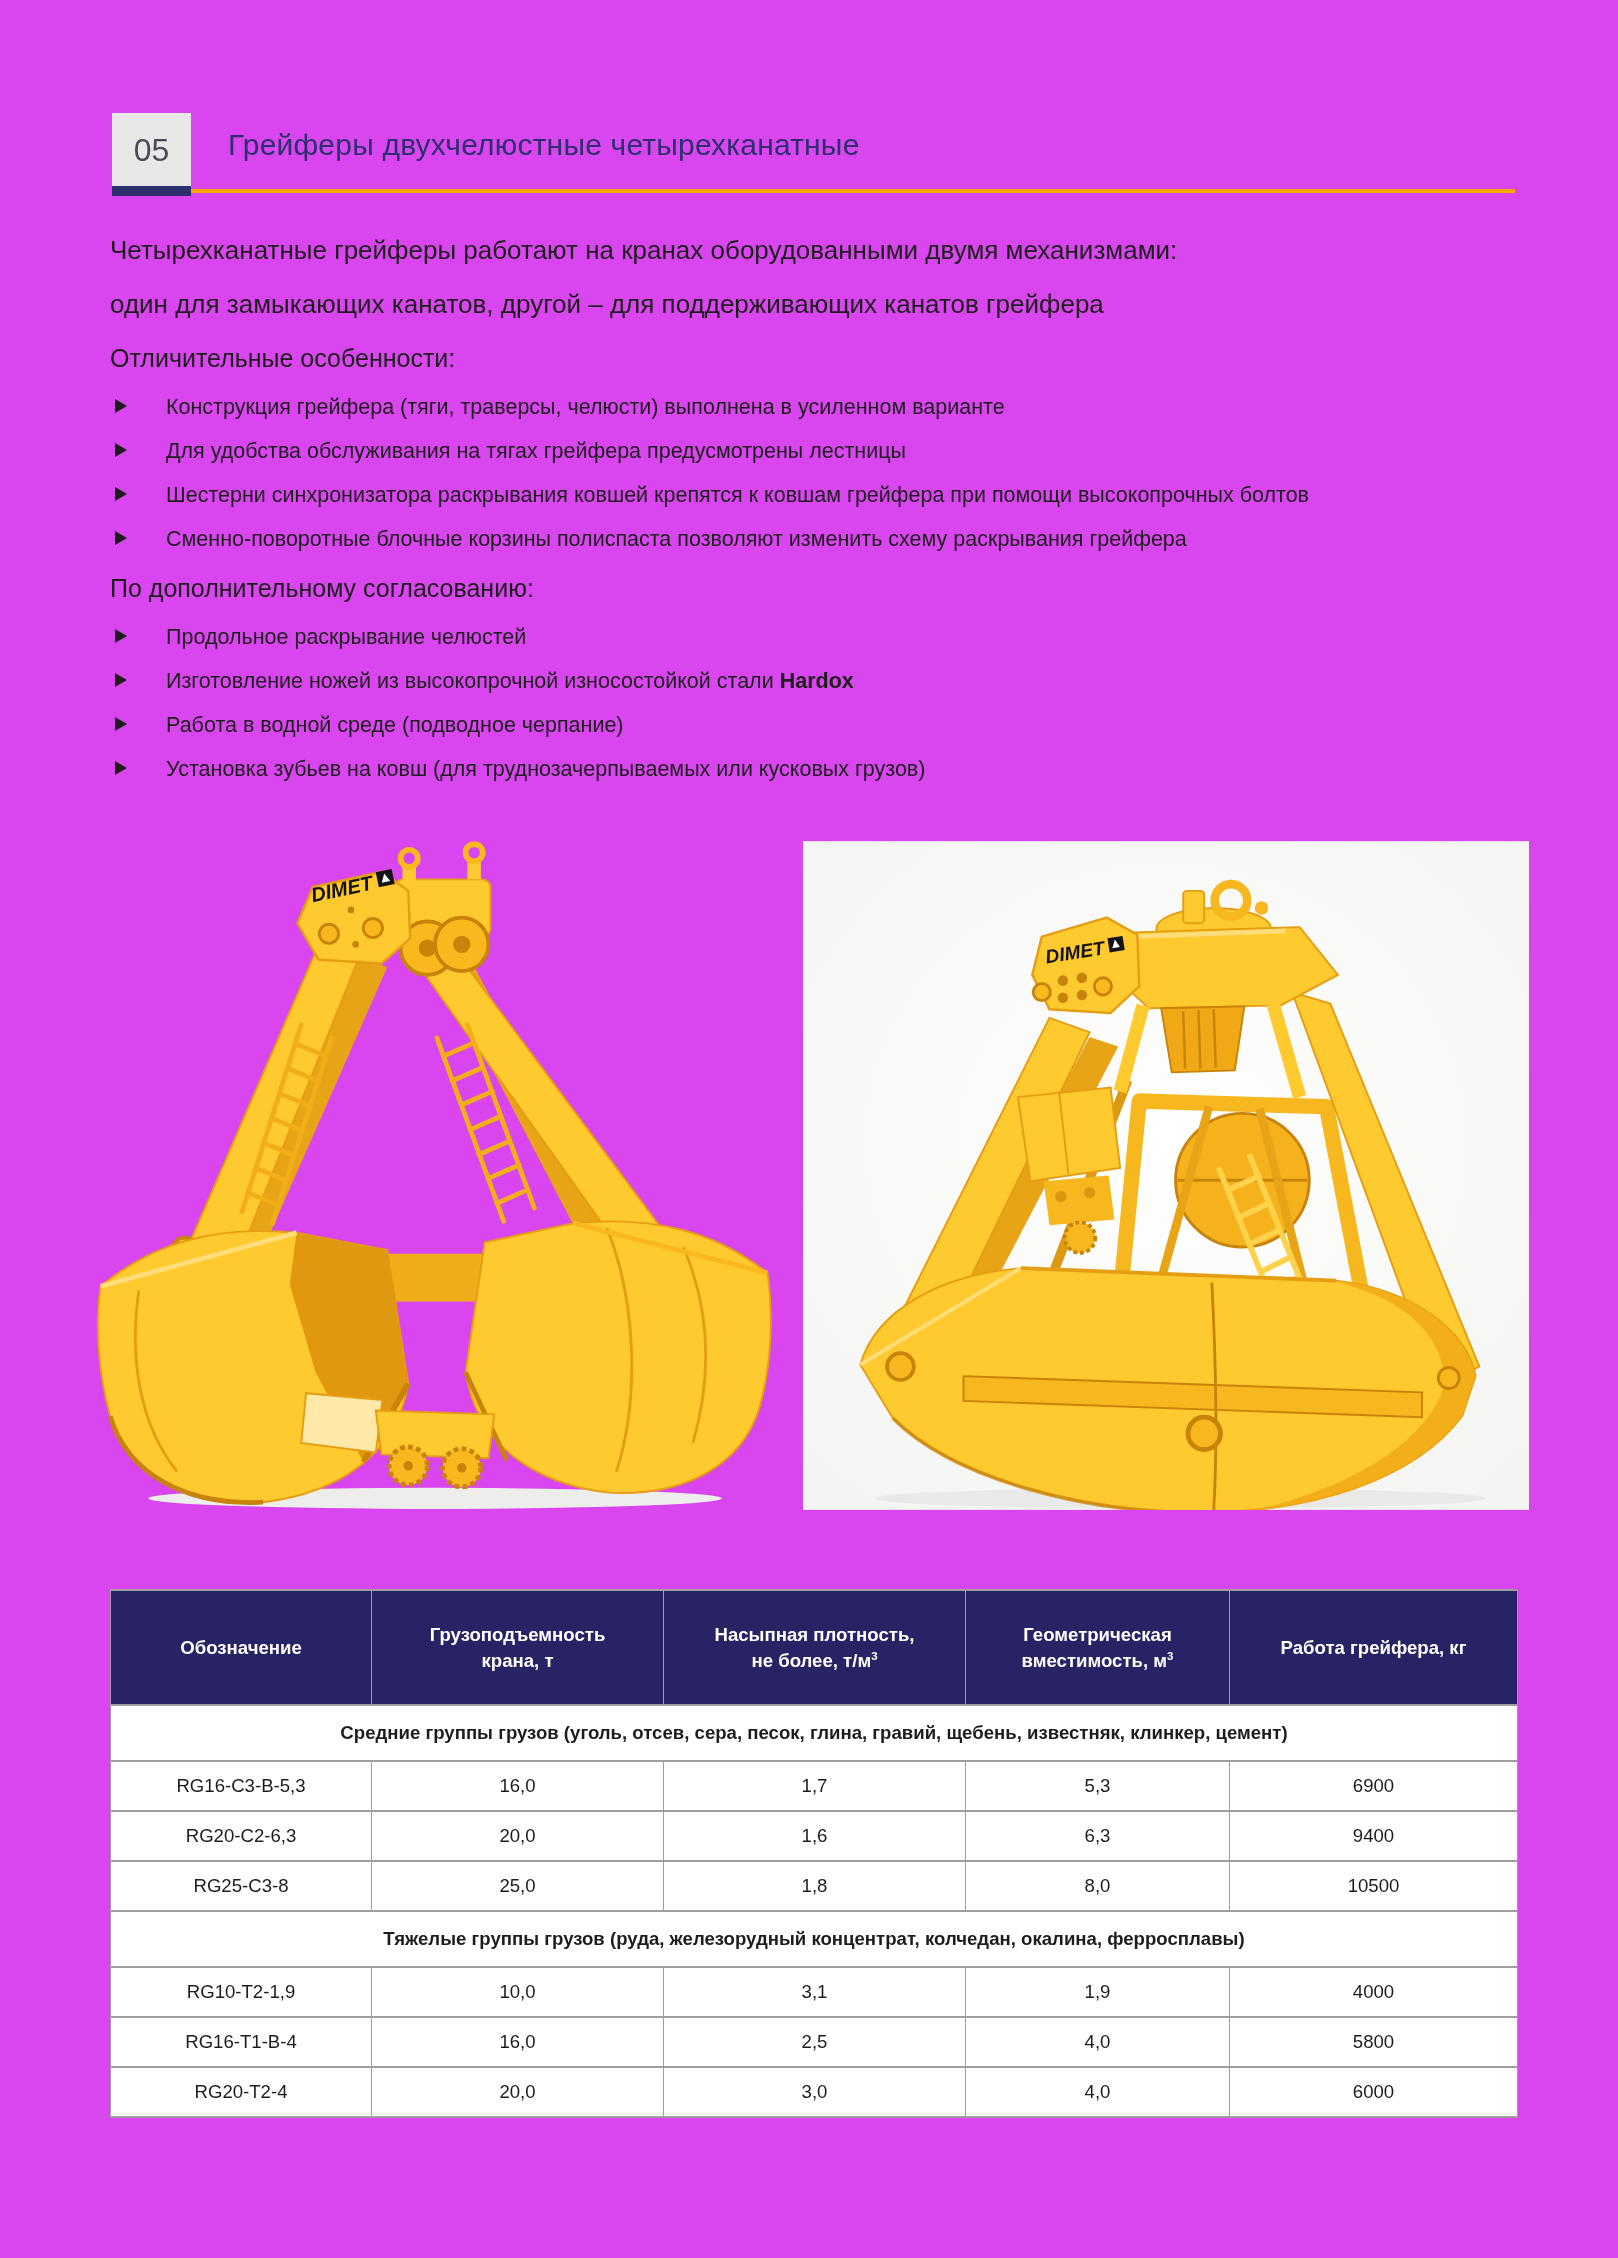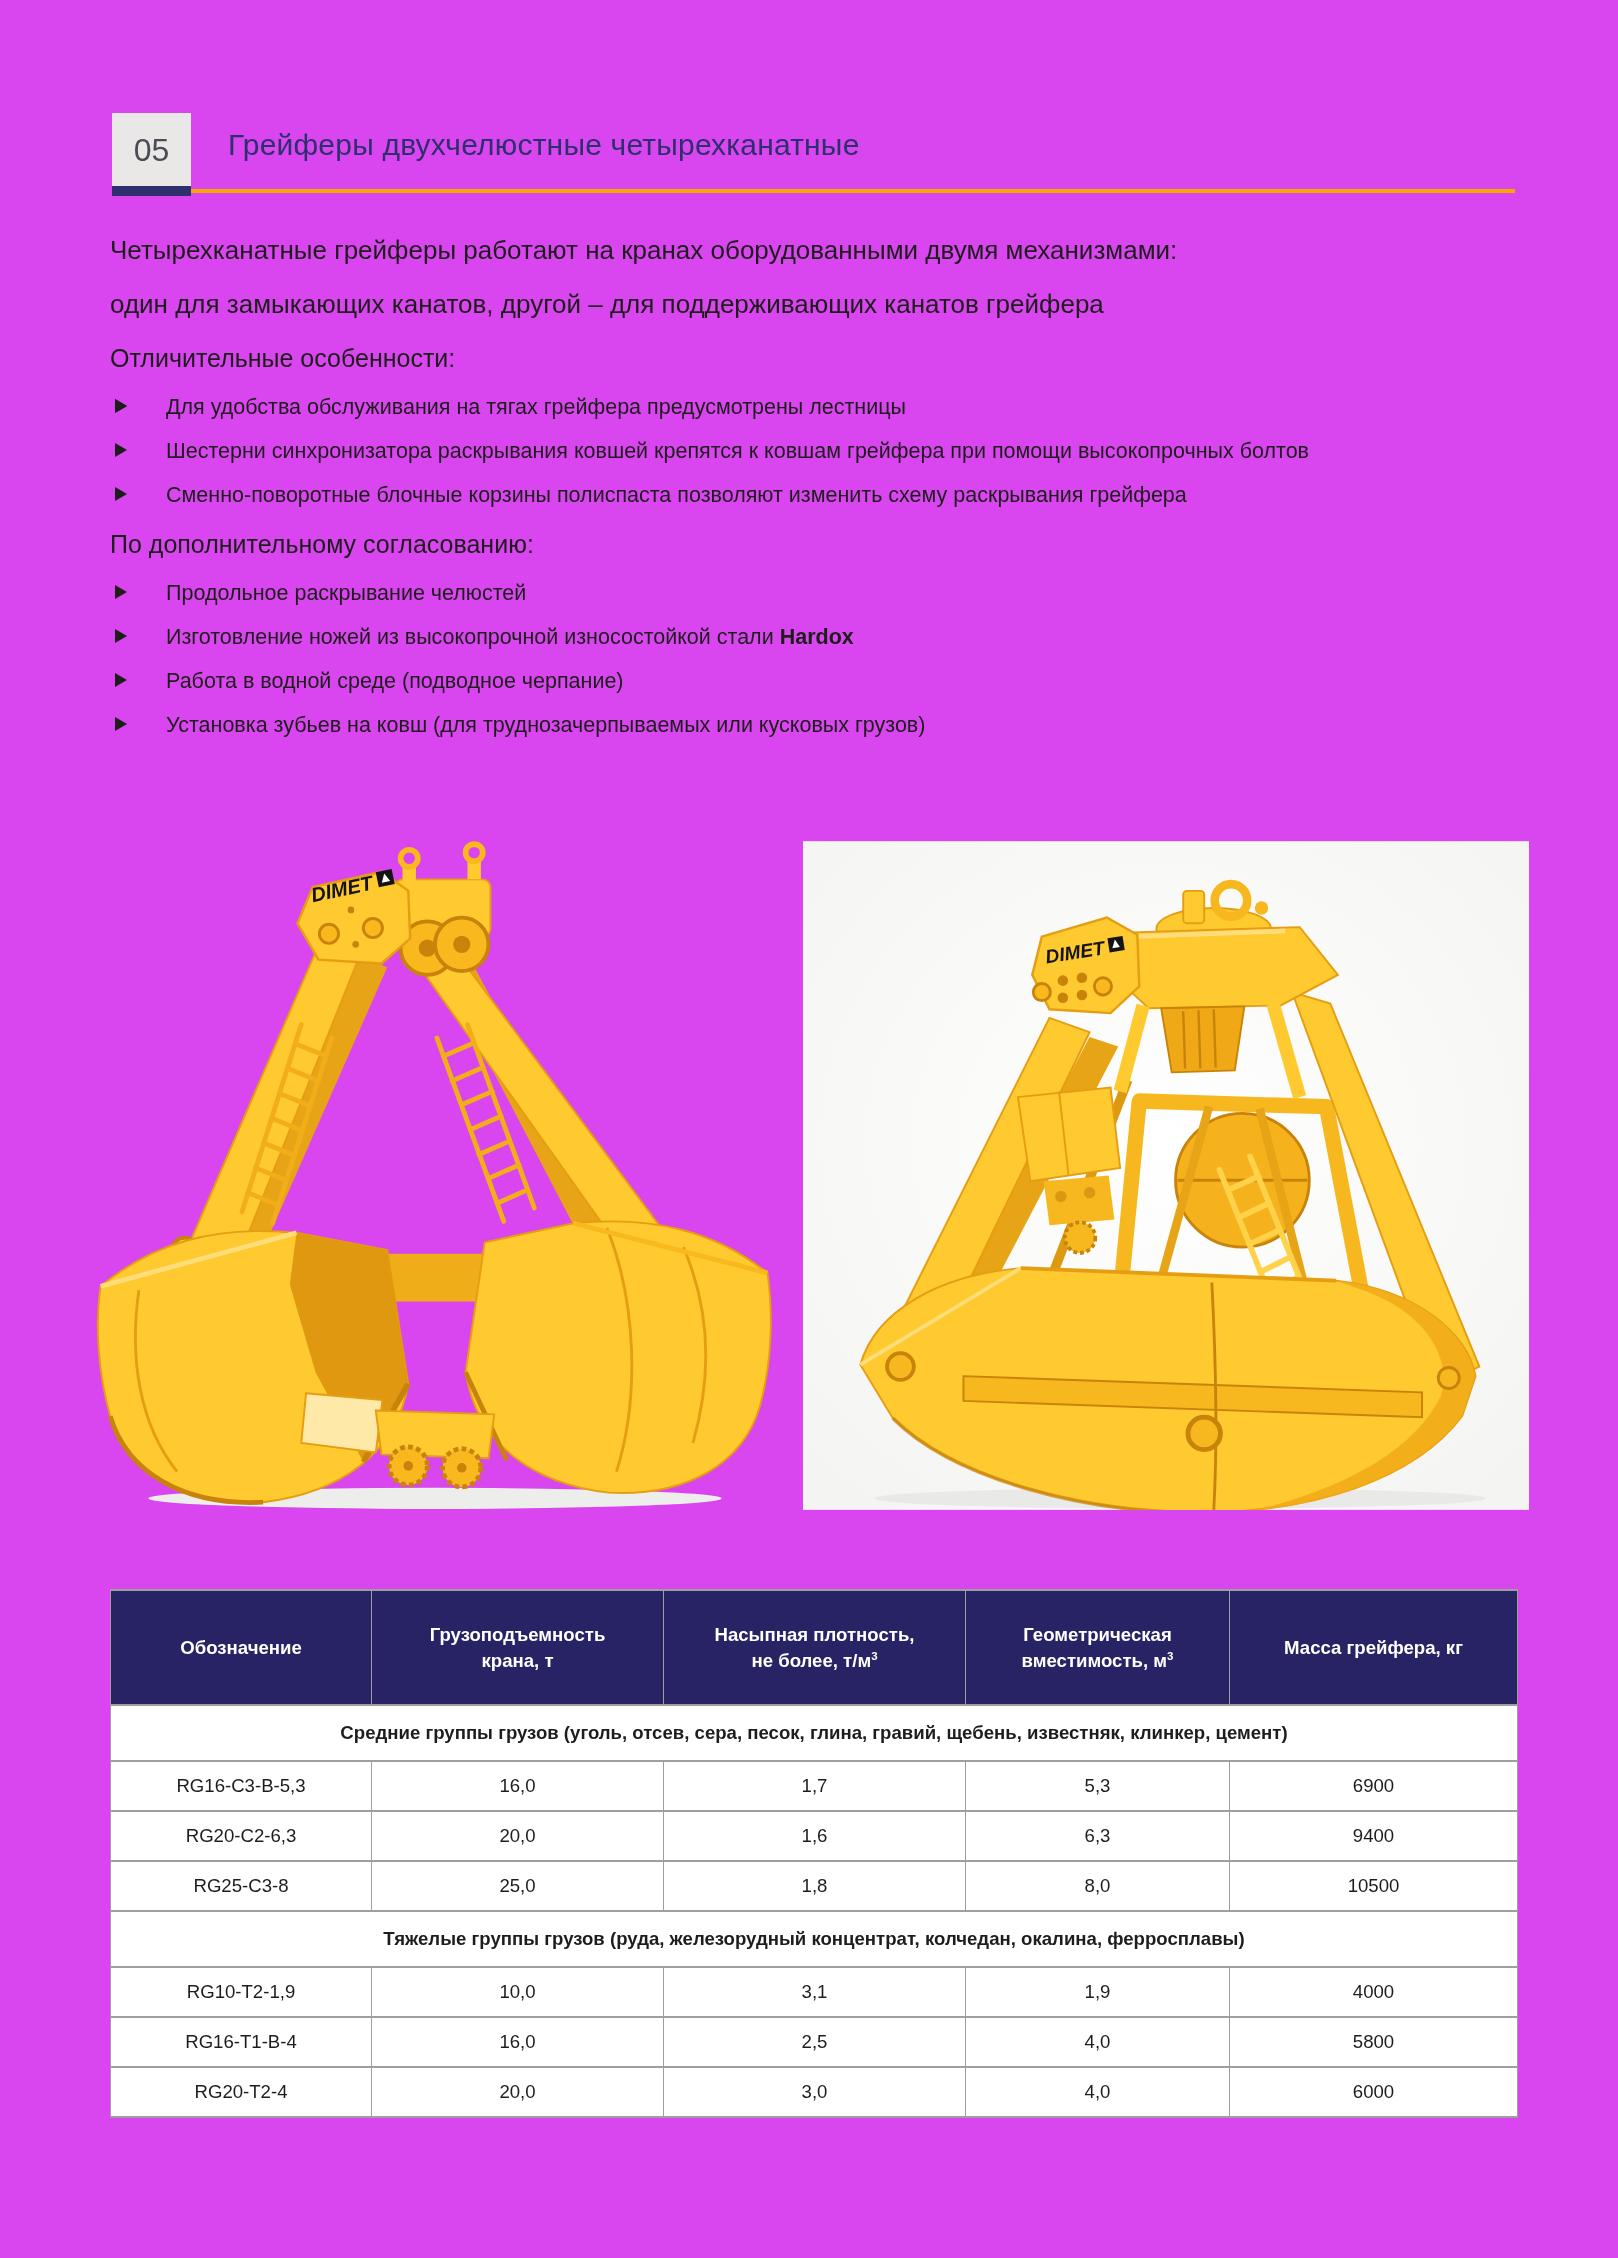--- a/index.html
+++ b/index.html
@@ -52,21 +52,21 @@
   <div class="navy-bar"></div>
   <h1 class="page-title">Грейферы двухчелюстные четырехканатные</h1>
   <div class="gold-rule"></div>
 
   <div class="content">
     <p class="intro">Четырехканатные грейферы работают на кранах оборудованными двумя механизмами:</p>
     <p class="intro">один для замыкающих канатов, другой – для поддерживающих канатов грейфера</p>
 
     <p class="sub-head">Отличительные особенности:</p>
 
-    <p class="bullet"><span class="tri"></span></p>
+    <p class="bullet"><span class="tri"></span><span>Конструкция грейфера (тяги, траверсы, челюсти) выполнена в усиленном варианте</span></p>
     <p class="bullet"><span class="tri"></span><span>Для удобства обслуживания на тягах грейфера предусмотрены лестницы</span></p>
     <p class="bullet"><span class="tri"></span><span>Шестерни синхронизатора раскрывания ковшей крепятся к ковшам грейфера при помощи высокопрочных болтов</span></p>
     <p class="bullet"><span class="tri"></span><span>Сменно-поворотные блочные корзины полиспаста позволяют изменить схему раскрывания грейфера</span></p>
 
     <p class="sub-head">По дополнительному согласованию:</p>
 
     <p class="bullet"><span class="tri"></span><span>Продольное раскрывание челюстей</span><b></b></p>
     <p class="bullet"><span class="tri"></span><span>Изготовление ножей из высокопрочной износостойкой стали </span><b>Hardox</b></p>
     <p class="bullet"><span class="tri"></span><span>Работа в водной среде (подводное черпание)</span><b></b></p>
     <p class="bullet"><span class="tri"></span><span>Установка зубьев на ковш (для труднозачерпываемых или кусковых грузов)</span><b></b></p>
@@ -241,21 +241,21 @@
           </th>
         <th>
             <div>Насыпная плотность,</div>
             <div><span>не более, т/м</span><sup>3</sup></div>
           </th>
         <th>
             <div>Геометрическая</div>
             <div><span>вместимость, м</span><sup>3</sup></div>
           </th>
         <th>
-            <div>Масса грейфера, кг</div>
+            <div>Работа грейфера, кг</div>
             <div><span></span><sup></sup></div>
           </th>
       </tr>
     </thead>
     <tbody>
       <tr>
           <td class="section" colspan="5">Средние группы грузов (уголь, отсев, сера, песок, глина, гравий, щебень, известняк, клинкер, цемент)</td>
         </tr>
       <tr>
         <td class="val">RG16-C3-B-5,3</td>

